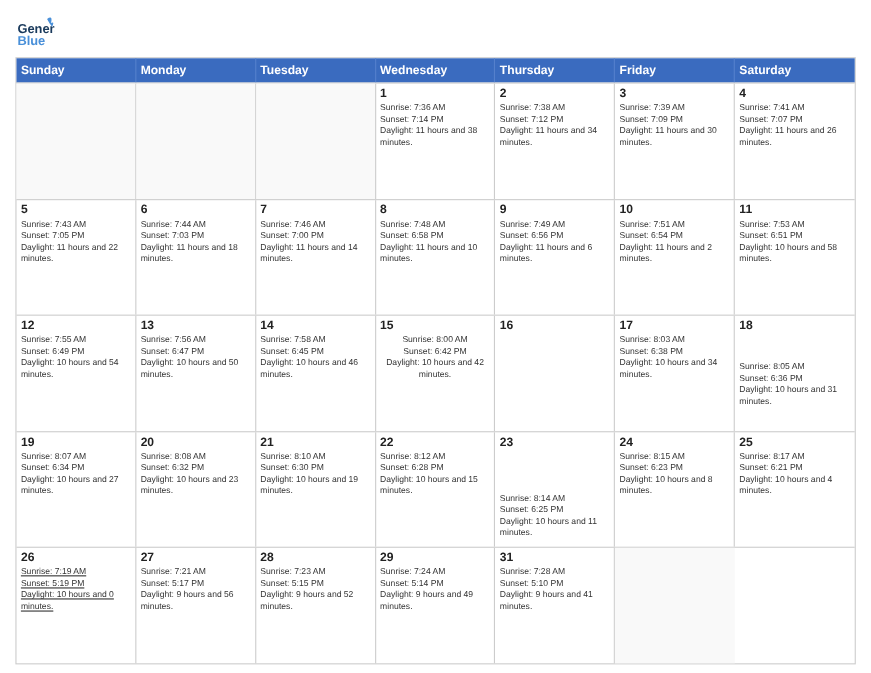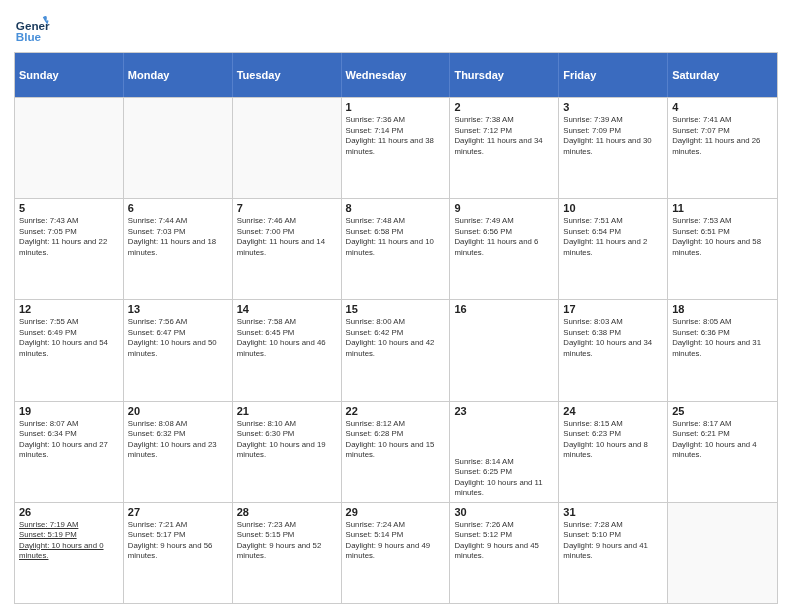--- a/index.html
+++ b/index.html
@@ -44,21 +44,21 @@
     }
     .cal-header {
       display: grid;
       grid-template-columns: repeat(7, 1fr);
       background: #3a6bbf;
     }
     .cal-header-cell {
       color: #fff;
       font-size: 11px;
       font-weight: bold;
-      padding: 16px 4px;
+      padding: 5px 4px;
       text-align: left;
       border-right: 1px solid #5580cc;
     }
     .cal-header-cell:last-child { border-right: none; }
     .cal-body {
       display: flex;
       flex-direction: column;
       flex: 1;
     }
     .cal-row {
@@ -219,36 +219,36 @@
 Daylight: 10 hours and 50 minutes.</div>
           </div>
           <div class="cal-cell">
             <div class="cell-date">14</div>
             <div class="cell-info" style="white-space: pre-line;">Sunrise: 7:58 AM
 Sunset: 6:45 PM
 Daylight: 10 hours and 46 minutes.</div>
           </div>
           <div class="cal-cell">
             <div class="cell-date">15</div>
-            <div class="cell-info" style="white-space: pre-line;">Sunrise: 8:00 AM
+            <div class="cell-info" style="white-space: pre-line; text-align: center;">Sunrise: 8:00 AM
 Sunset: 6:42 PM
 Daylight: 10 hours and 42 minutes.</div>
           </div>
           <div class="cal-cell">
             <div class="cell-date">16</div>
           </div>
           <div class="cal-cell">
             <div class="cell-date">17</div>
             <div class="cell-info" style="white-space: pre-line;">Sunrise: 8:03 AM
 Sunset: 6:38 PM
 Daylight: 10 hours and 34 minutes.</div>
           </div>
           <div class="cal-cell">
             <div class="cell-date">18</div>
-            <div class="cell-info" style="white-space: pre-line;">Sunrise: 8:05 AM
+            <div class="cell-info" style="white-space: pre-line; margin-top: 24px;">Sunrise: 8:05 AM
 Sunset: 6:36 PM
 Daylight: 10 hours and 31 minutes.</div>
           </div>
         </div>
         <div class="cal-row">
           <div class="cal-cell">
             <div class="cell-date">19</div>
             <div class="cell-info" style="white-space: pre-line;">Sunrise: 8:07 AM
 Sunset: 6:34 PM
 Daylight: 10 hours and 27 minutes.</div>
@@ -309,26 +309,20 @@
 Sunset: 5:15 PM
 Daylight: 9 hours and 52 minutes.</div>
           </div>
           <div class="cal-cell">
             <div class="cell-date">29</div>
             <div class="cell-info" style="white-space: pre-line;">Sunrise: 7:24 AM
 Sunset: 5:14 PM
 Daylight: 9 hours and 49 minutes.</div>
           </div>
           <div class="cal-cell">
-            <div class="cell-date">30</div>
-            <div class="cell-info" style="white-space: pre-line;">Sunrise: 7:26 AM
-Sunset: 5:12 PM
-Daylight: 9 hours and 45 minutes.</div>
-          </div>
-          <div class="cal-cell">
             <div class="cell-date">31</div>
             <div class="cell-info" style="white-space: pre-line;">Sunrise: 7:28 AM
 Sunset: 5:10 PM
 Daylight: 9 hours and 41 minutes.</div>
           </div>
           <div class="cal-cell empty"></div>
         </div>
       </div>
   </div>
 </div>

